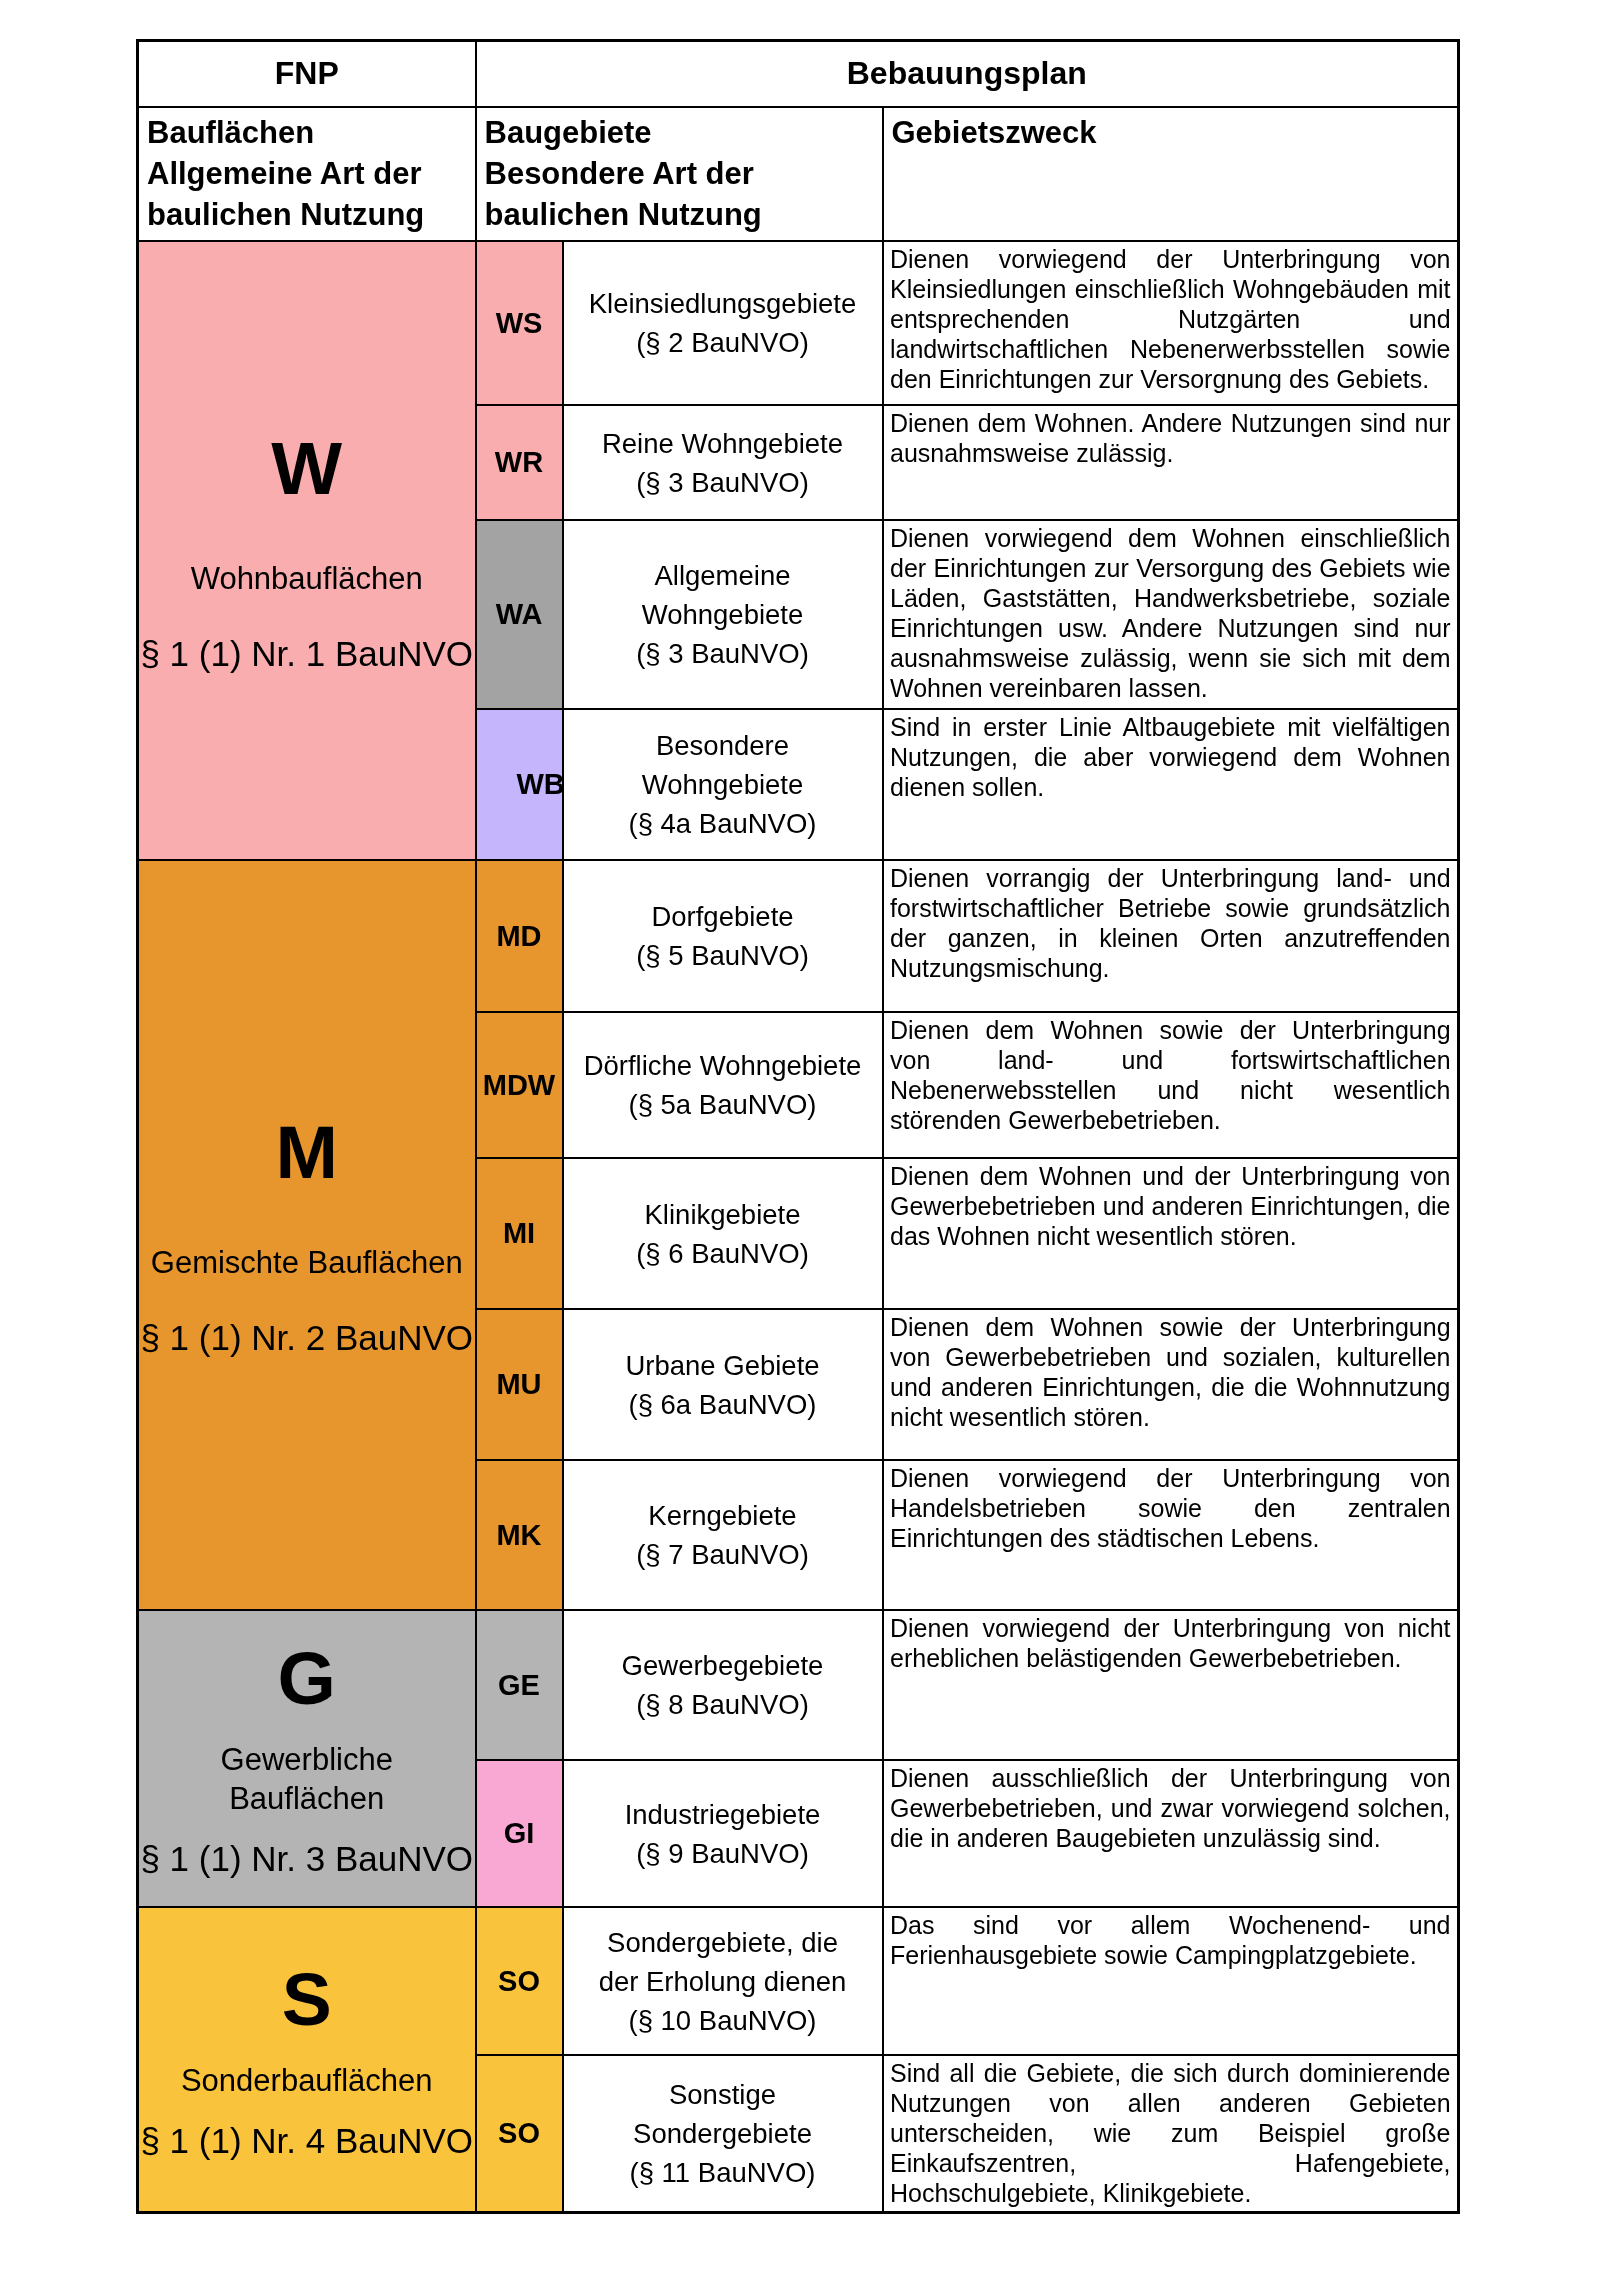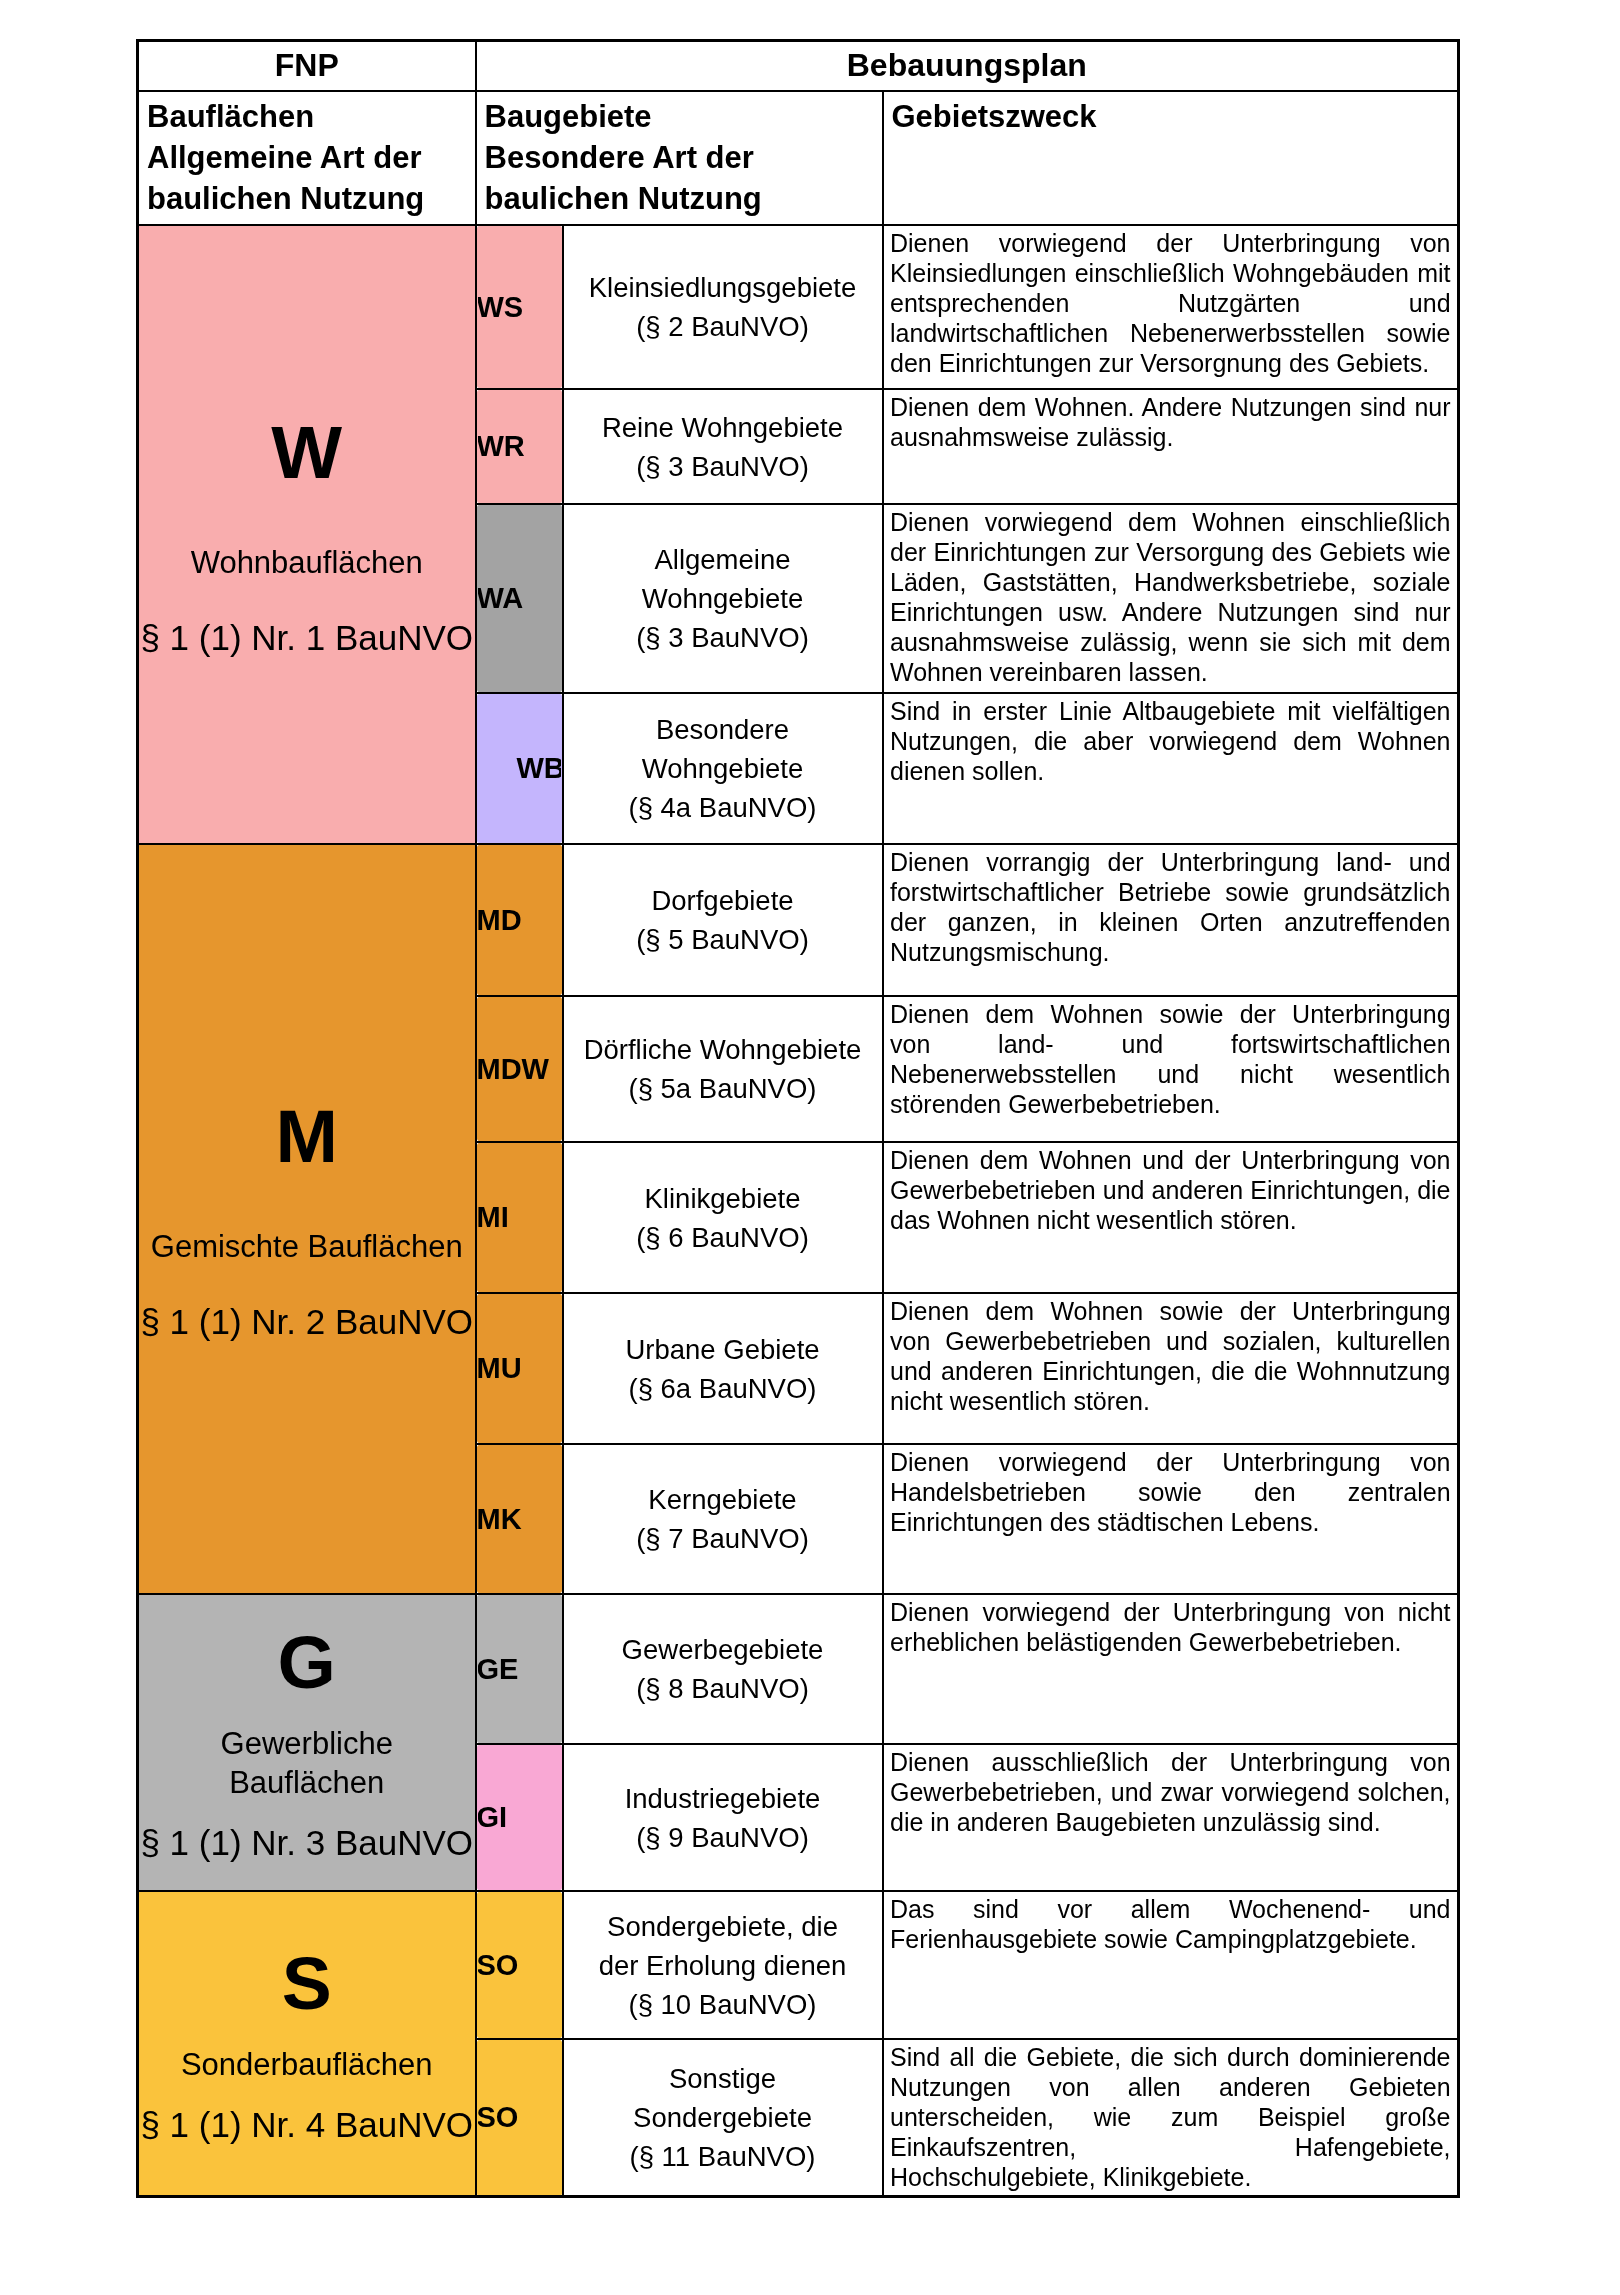--- a/index.html
+++ b/index.html
@@ -63,23 +63,22 @@
     padding: 0 11.3px;
   }
   .g-law {
     font-size: 35px;
     line-height: 34px;
   }
   
   td.code {
     font-size: 29px;
     font-weight: bold;
-    text-align: left;
-    vertical-align: middle;
-    border-radius: 6px;
+    text-align: center;
+    vertical-align: middle;
   }
   
   td.district {
     background: #fff;
     text-align: center;
     vertical-align: middle;
     padding: 0 20px;
   }
   .d-name {
     font-size: 27.5px;
@@ -104,21 +103,21 @@
 
 <table class="zoning">
   <colgroup>
     <col style="width:338px">
     <col style="width:87px">
     <col style="width:320px">
     <col style="width:576px">
   </colgroup>
 
   <tbody>
-      <tr style="height:50px">
+      <tr style="height:66px">
     <th class="top-head">FNP</th>
     <th class="top-head" colspan="3">Bebauungsplan</th>
   </tr>
 
   <tr style="height:131px">
     <th class="col-head">Bauflächen
 Allgemeine Art der
 baulichen Nutzung</th>
     <th class="col-head" colspan="2">Baugebiete
 Besondere Art der

